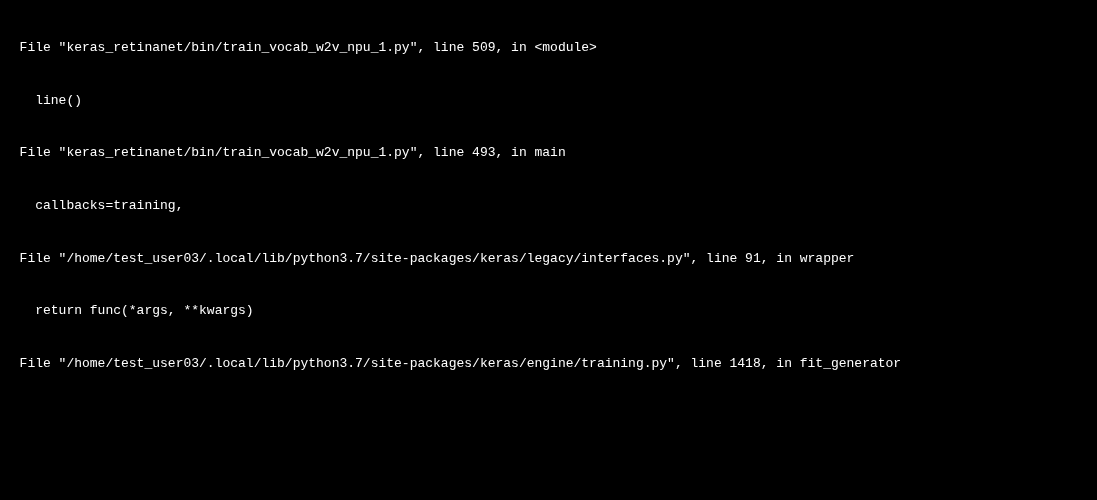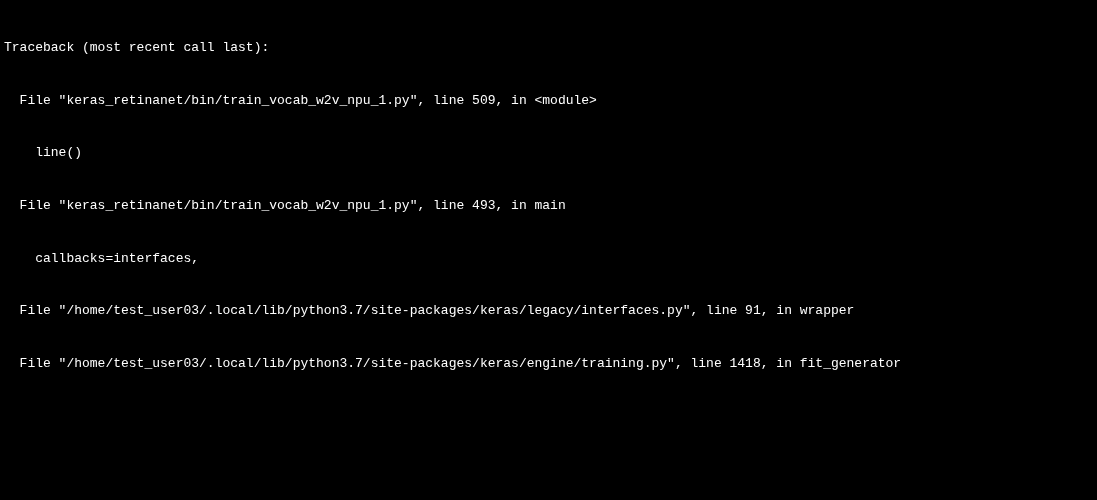--- a/index.html
+++ b/index.html
@@ -18,26 +18,26 @@
       overflow: hidden;
     }
     .terminal {
       white-space: pre;
     }
   </style>
 </head>
 <body>
 
 <div class="terminal">
-  <div>Traceback (most recent call last):</div>
   <div>  File "keras_retinanet/bin/train_vocab_w2v_npu_1.py", line 509, in &lt;module&gt;</div>
   <div>    line()</div>
   <div>  File "keras_retinanet/bin/train_vocab_w2v_npu_1.py", line 493, in main</div>
-  <div>    callbacks=interfaces,</div>
+  <div>    callbacks=training,</div>
   <div>  File "/home/test_user03/.local/lib/python3.7/site-packages/keras/legacy/interfaces.py", line 91, in wrapper</div>
+  <div>    return func(*args, **kwargs)</div>
   <div>  File "/home/test_user03/.local/lib/python3.7/site-packages/keras/engine/training.py", line 1418, in fit_generator</div>
   
   
   
   
   
   
   
   
   

